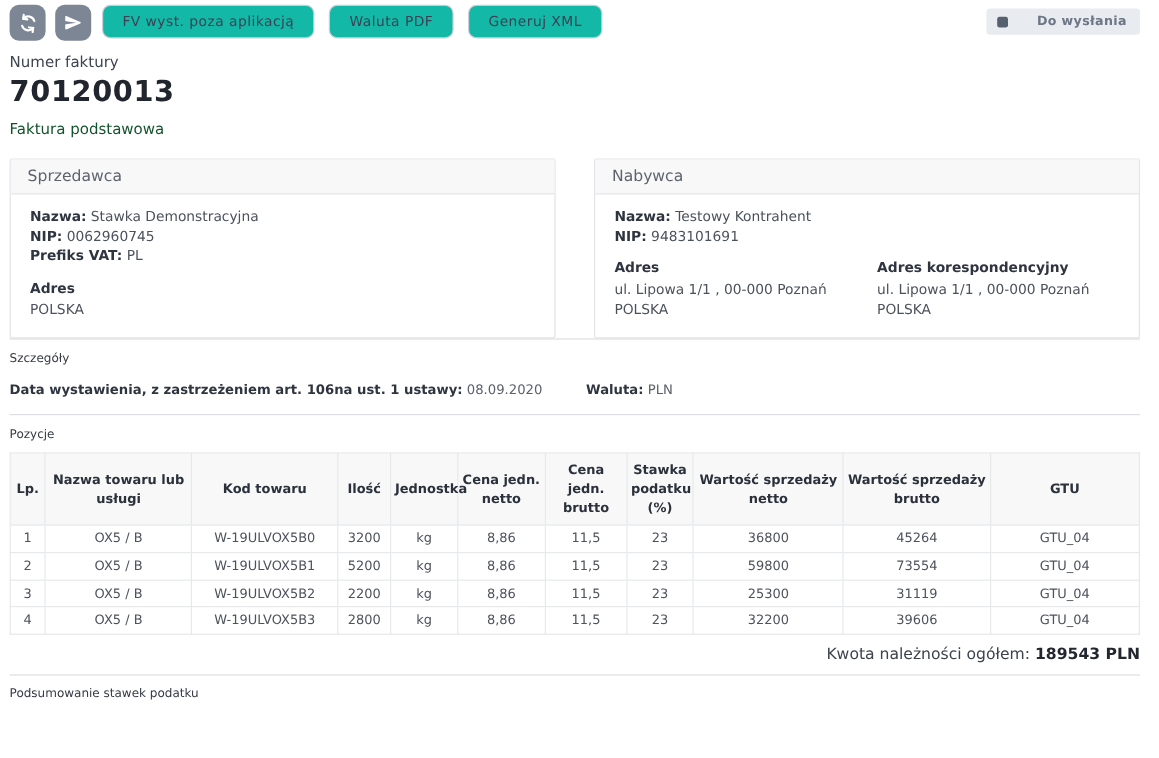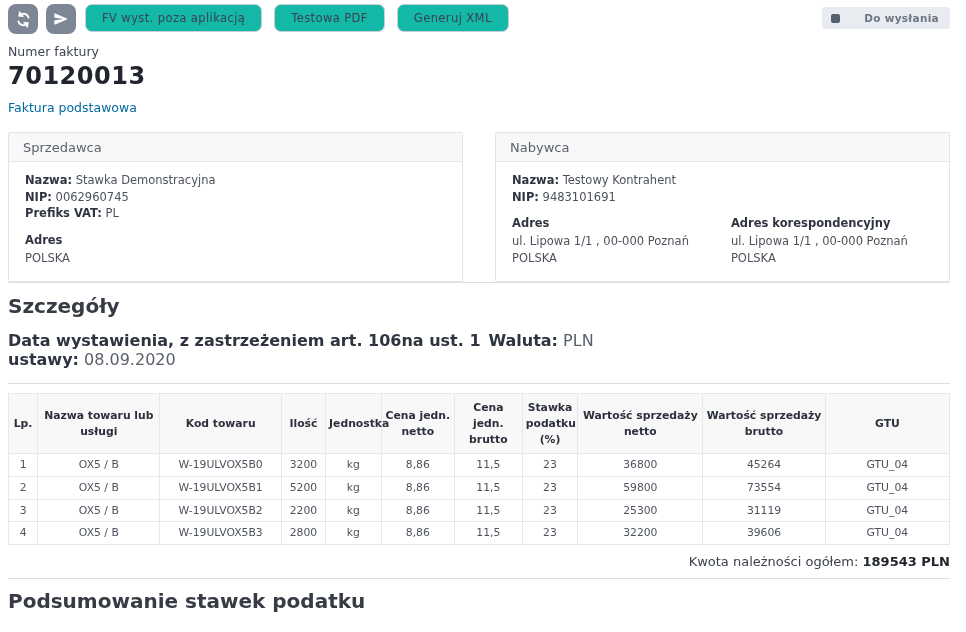--- a/index.html
+++ b/index.html
@@ -21,44 +21,44 @@
   .status-badge { background: #e8ecf1; border-radius: 3px; padding: 5px 11px 5px 9px;
     display: inline-flex; align-items: center; gap: 24px; font-size: 10.5px;
     color: #6d7685; font-weight: bold; letter-spacing: 0.3px; margin-top: 3px; }
   .status-badge .sq { width: 9px; height: 9px; border-radius: 2px; background: #56606f; }
 
   
   .invoice-head { text-align: left; margin-top: 10px; line-height: 1.2; }
   .invoice-head .lbl { font-size: 12.5px; color: #3e4450; }
   .invoice-head .num { font-size: 24px; font-weight: bold; color: #21252d;
     letter-spacing: 0.5px; margin-top: 3px; }
-  .invoice-head .type { font-size: 12.5px; color: #0369a1; margin-top: 9px; }
+  .invoice-head .type { font-size: 12.5px; color: #14532d; margin-top: 9px; }
 
   
   .panels { display: flex; gap: 32px; margin-top: 17px; }
   .panel { flex: 1; border: 1px solid #e2e3e6; border-radius: 2px; min-height: 145px;
     background: #fff; }
   .panel-header { background: #f8f8f9; border-bottom: 1px solid #e6e7e9;
     padding: 7px 14px 6px; font-size: 13px; color: #5d636d; }
   .panel-body { padding: 11px 16px 14px; font-size: 11.5px; line-height: 1.28; }
   .panel-body .row { margin-bottom: 2px; }
   .lbl-b { font-weight: bold; color: #2f3540; }
   .val { color: #4c525c; }
   .addr-block { margin-top: 12px; }
   .addr-cols { display: flex; margin-top: 12px; }
   .addr-cols .col1 { width: 52%; }
   .addr-title { font-weight: bold; color: #2f3540; margin-bottom: 3px; }
   .addr-line { color: #4c525c; margin-bottom: 2px; }
 
   
   hr.rule { border: none; border-top: 1px solid #dddee1; margin: 0; }
   .rule-1 { margin-top: 28px; }
-  .section-title { font-size: 20px; color: #363b44; font-weight: bold;
+  .section-title { font-size: 10px; color: #363b44; font-weight: normal;
     margin-top: 11px; }
-  .details-row { display: flex; margin-top: 13px; margin-bottom: 14px; font-size: 16px; }
+  .details-row { display: flex; margin-top: 13px; margin-bottom: 14px; font-size: 11px; }
   .details-row .pair1 { width: 51%; }
   .details-row .dlabel { font-weight: bold; color: #2f3540; }
   .details-row .dval { color: #5a606a; }
 
   
   table { border-collapse: collapse; width: 100%; table-layout: fixed;
     font-size: 10.8px; }
   .items-table { margin-top: 9px; }
   th { background: #f8f8f9; font-weight: bold; color: #2b313b;
     border: 1px solid #e7e8ea; padding: 6px 3px; text-align: center; line-height: 1.45; }
@@ -86,21 +86,21 @@
       </span>
     </button>
     <button class="icon-btn">
       <span>
         <svg width="16" height="16" viewBox="0 0 24 24" fill="#ffffff">
           <path d="M3.4 20.4l17.45-7.48a1 1 0 0 0 0-1.84L3.4 3.6a.993.993 0 0 0-1.39.91L2 9.12c0 .5.37.93.87.99L16 12 2.87 13.88c-.5.07-.87.5-.87 1l.01 4.61c0 .71.73 1.2 1.39.91z"></path>
         </svg>
       </span>
     </button>
     <button class="btn">FV wyst. poza aplikacją</button>
-    <button class="btn">Testowa PDF</button>
+    <button class="btn">Waluta PDF</button>
     <button class="btn">Generuj XML</button>
     <div class="toolbar-spacer"></div>
     <span class="status-badge">
       <span class="sq"></span>
       <span>Do wysłania</span>
     </span>
   </div>
 
   <div class="invoice-head">
     <div class="lbl">Numer faktury</div>
@@ -167,20 +167,21 @@
       <span class="dlabel">Data wystawienia, z zastrzeżeniem art. 106na ust. 1 ustawy:</span>
       <span class="dval">08.09.2020</span>
     </div>
     <div class="pair2">
       <span class="dlabel">Waluta:</span>
       <span class="dval">PLN</span>
     </div>
   </div>
   <hr class="rule">
 
+  <div class="section-title">Pozycje</div>
   <table class="items-table">
     <colgroup>
       <col style="width:3.1%">
         <col style="width:13%">
         <col style="width:12.9%">
       <col style="width:4.7%">
         <col style="width:5.9%">
         <col style="width:7.8%">
       <col style="width:7.2%">
         <col style="width:5.9%">

